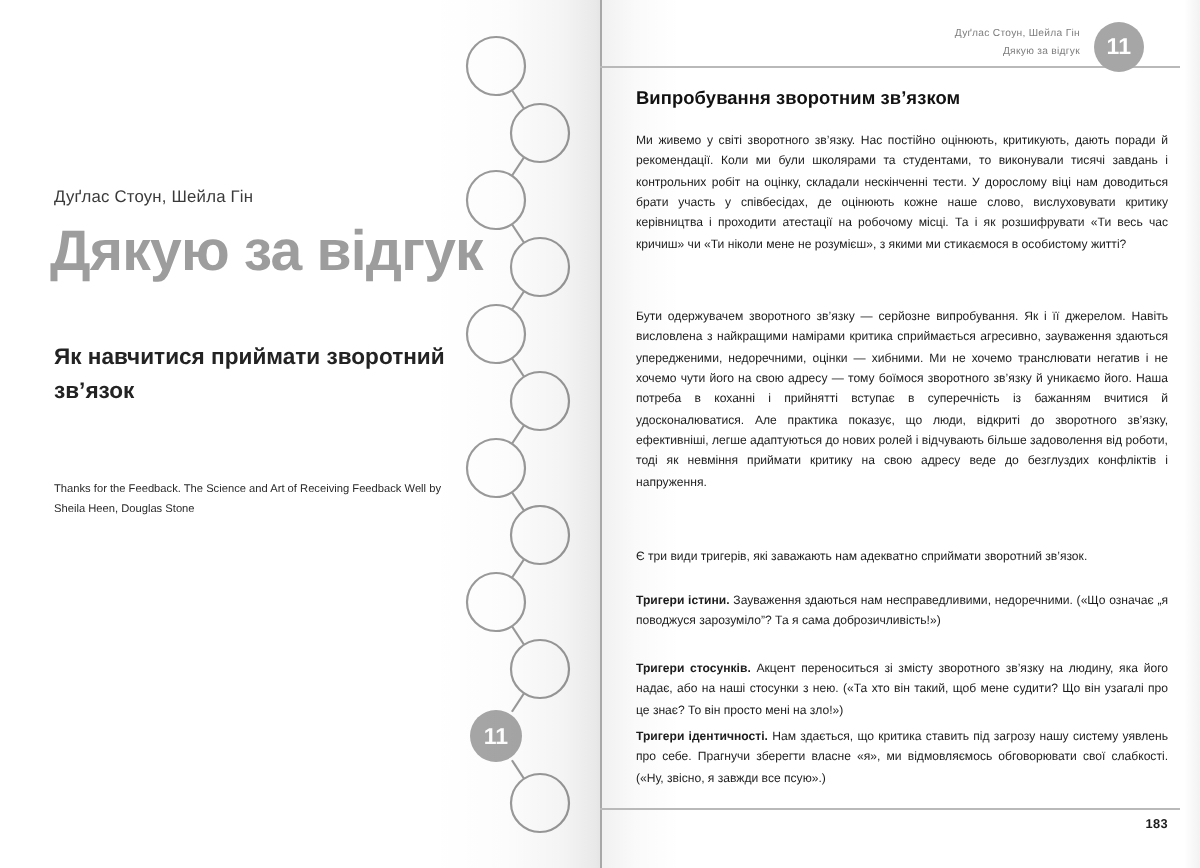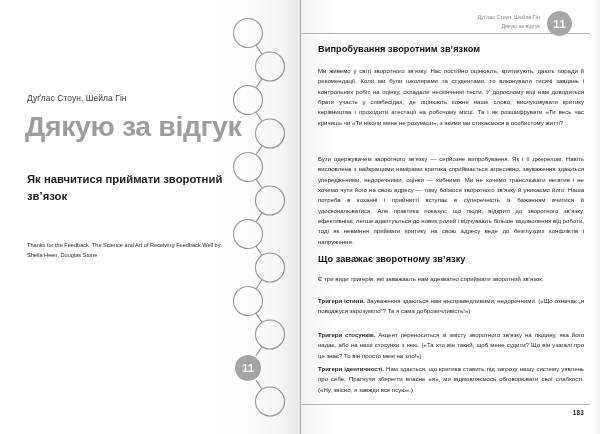--- a/index.html
+++ b/index.html
@@ -262,21 +262,20 @@
   </div>
   <div class="head-rule"></div>
   <div class="folio-badge">11</div>
 
   <div class="sec-head" style="top:44px;">Випробування зворотним зв’язком</div>
 
   <div class="body-p" style="top:66px;">Ми живемо у світі зворотного зв’язку. Нас постійно оцінюють, критикують, дають поради й рекомендації. Коли ми були школярами та студентами, то виконували тисячі завдань і контрольних робіт на оцінку, складали нескінченні тести. У дорослому віці нам доводиться брати участь у співбесідах, де оцінюють кожне наше слово, вислуховувати критику керівництва і проходити атестації на робочому місці. Та і як розшифрувати «Ти весь час кричиш» чи «Ти ніколи мене не розумієш», з якими ми стикаємося в особистому житті?</div>
 
   <div class="body-p" style="top:154px;">Бути одержувачем зворотного зв’язку — серйозне випробування. Як і її джерелом. Навіть висловлена з найкращими намірами критика сприймається агресивно, зауваження здаються упередженими, недоречними, оцінки — хибними. Ми не хочемо транслювати негатив і не хочемо чути його на свою адресу — тому боїмося зворотного зв’язку й уникаємо його. Наша потреба в коханні і прийнятті вступає в суперечність із бажанням вчитися й удосконалюватися. Але практика показує, що люди, відкриті до зворотного зв’язку, ефективніші, легше адаптуються до нових ролей і відчувають більше задоволення від роботи, тоді як невміння приймати критику на свою адресу веде до безглуздих конфліктів і напруження.</div>
 
-  <div class="sec-head" style="top:254px;">Що заважає зворотному зв’язку</div>
 
   <div class="body-p" style="top:274px;">Є три види тригерів, які заважають нам адекватно сприймати зворотний зв’язок.</div>
 
   <div class="body-p" style="top:296px;">
     <b>Тригери істини.</b><span> Зауваження здаються нам несправедливими, недоречними. («Що означає „я поводжуся зарозуміло”? Та я сама доброзичливість!»)</span>
   </div>
 
   <div class="body-p" style="top:330px;">
     <b>Тригери стосунків.</b><span> Акцент переноситься зі змісту зворотного зв’язку на людину, яка його надає, або на наші стосунки з нею. («Та хто він такий, щоб мене судити? Що він узагалі про це знає? То він просто мені на зло!»)</span>
   </div>

